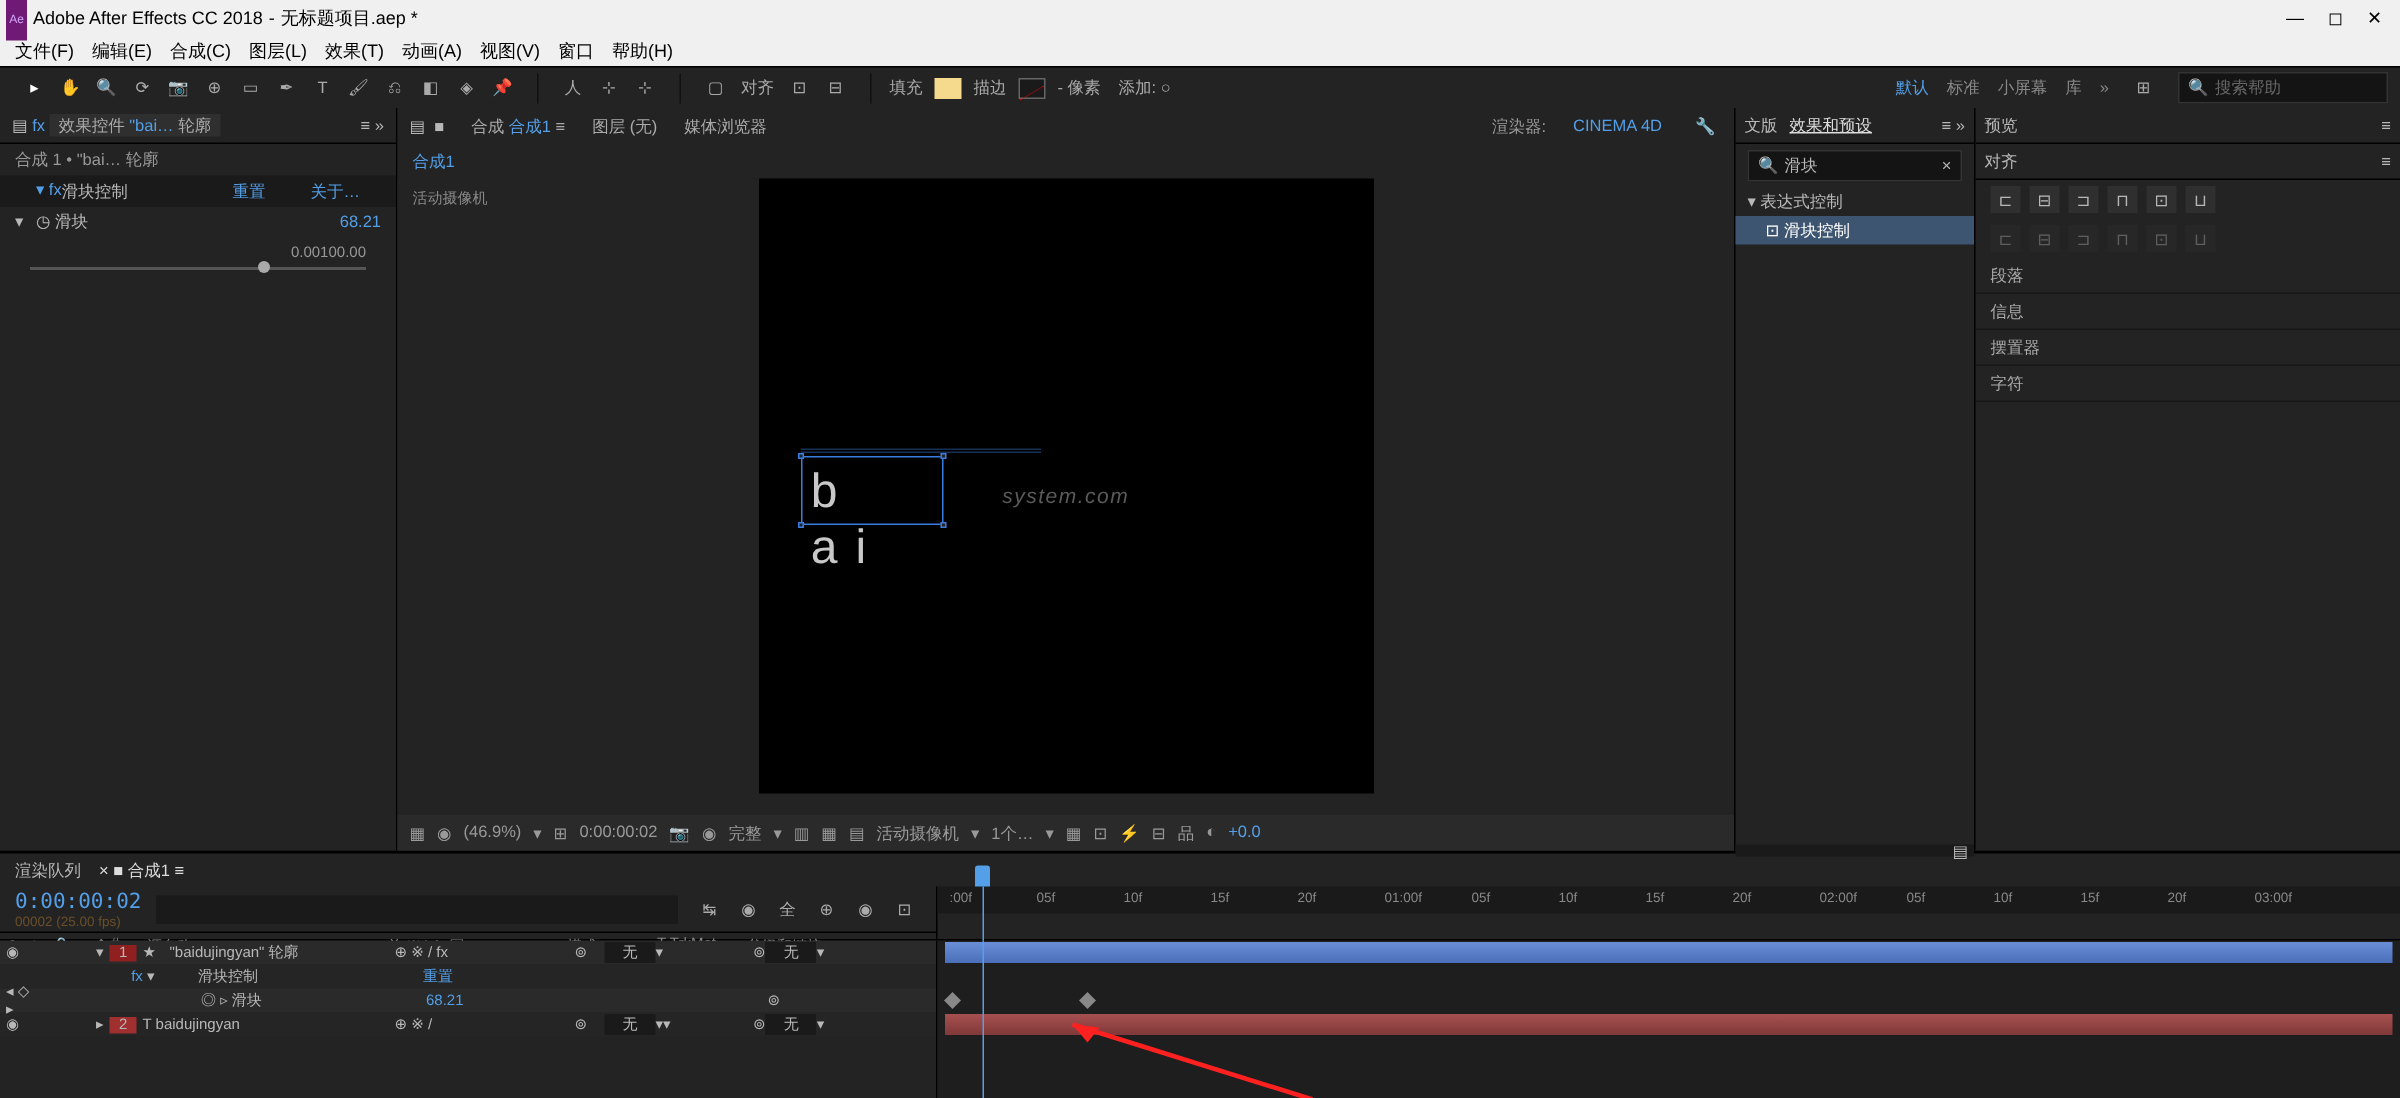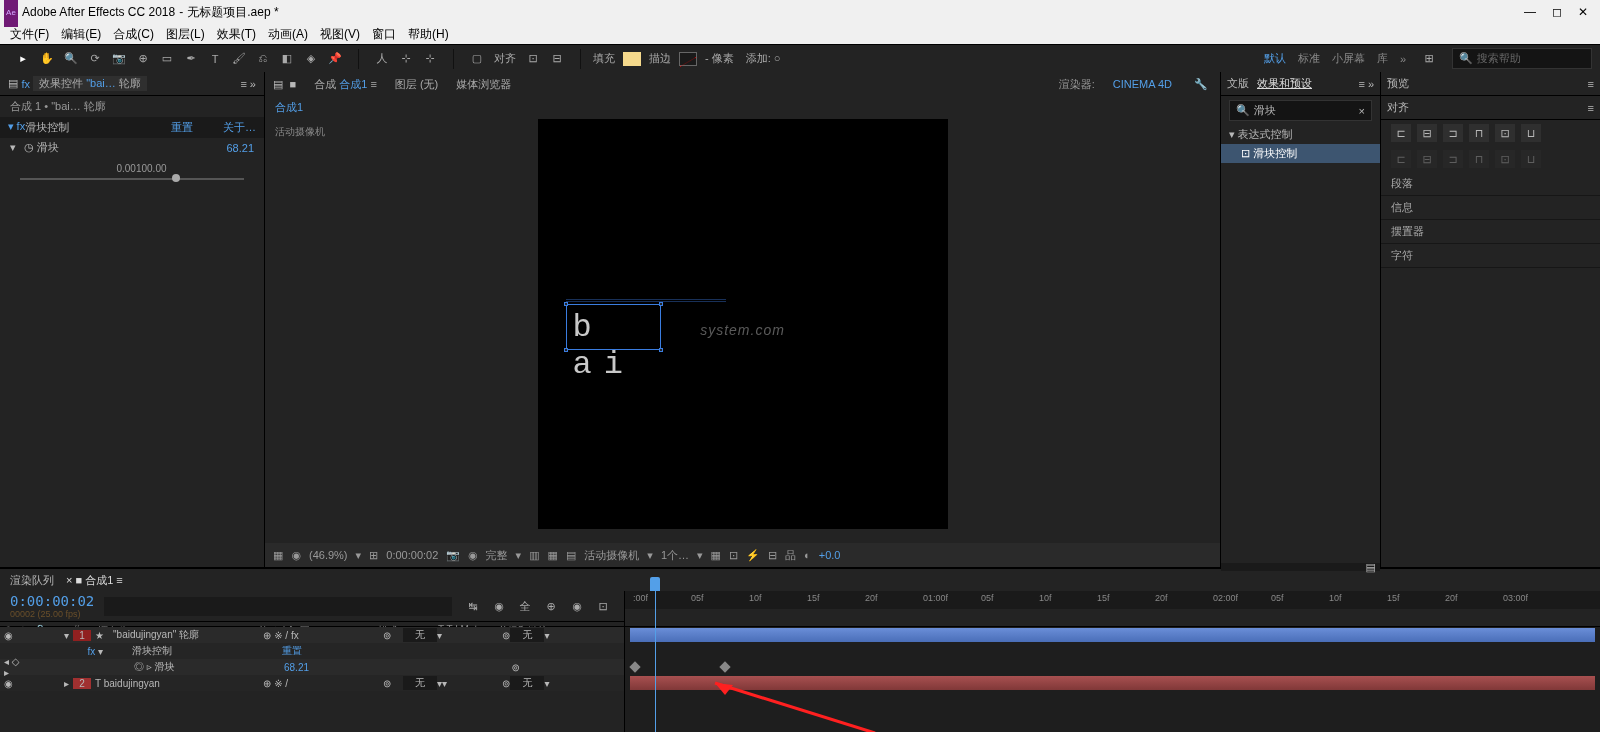--- a/index.html
+++ b/index.html
@@ -21,42 +21,42 @@
 .workspace-tabs .active { color: #539fe8; }
 .search-box { background: #141414; border: 1px solid #333; padding: 2px 6px; width: 140px; display: flex; align-items: center; gap: 4px; }
 .main { display: flex; height: 495px; }
 .left-panel { width: 265px; background: #232323; border-right: 1px solid #000; display: flex; flex-direction: column; }
 .panel-header { background: #232323; height: 24px; display: flex; align-items: center; font-size: 11px; padding: 0 8px; border-bottom: 1px solid #000; }
 .panel-header .tab { color: #aaa; padding: 0 6px; }
 .panel-header .tab.active { background: #2f2f2f; }
 .panel-row { display: flex; padding: 2px 10px; align-items: center; font-size: 11px; }
 .panel-row .label { flex: 1; }
 .panel-row .value { color: #539fe8; }
-.fx-header { background: #1a1a1a; padding: 3px 8px; display: flex; font-size: 11px; }
+.fx-header { background: #1a1a1a; padding: 3px 24px; display: flex; font-size: 11px; }
 .slider-container { padding: 6px 20px; }
 .slider-track { height: 2px; background: #555; position: relative; margin-top: 14px; }
 .slider-thumb { position: absolute; width: 8px; height: 8px; border-radius: 50%; background: #aaa; top: -4px; }
-.slider-labels { display: flex; justify-content: center; font-size: 10px; color: #999; margin-bottom: -10px; padding-left: 19px; }
+.slider-labels { display: flex; justify-content: flex-end; font-size: 10px; color: #999; margin-bottom: -10px; padding-left: 19px; }
 .center-panel { flex: 1; background: #232323; display: flex; flex-direction: column; }
 .comp-tabs { height: 24px; display: flex; align-items: center; padding: 0 8px; gap: 18px; font-size: 11px; }
 .comp-tabs .tab-item { color: #aaa; }
 .viewer-area { flex: 1; background: #232323; position: relative; display: flex; flex-direction: column; }
 .viewer-breadcrumb { padding: 4px 10px; }
 .viewer-breadcrumb span { color: #539fe8; font-size: 11px; }
 .canvas-wrap { flex: 1; display: flex; align-items: flex-start; justify-content: center; position: relative; padding-top: 0; }
 .camera-label { position: absolute; left: 10px; top: 6px; font-size: 10px; color: #888; }
 .canvas { width: 410px; height: 410px; background: #000; position: relative; margin-top: 0; }
 .text-box { position: absolute; border: 1px solid #3a7de0; padding: 4px 6px; }
-.text-box .text-content { font-family: Liberation Mono, monospace; font-size: 32px; color: #c8c8c8; letter-spacing: 12px; }
+.text-box .text-content { font-family: Liberation Sans, sans-serif; font-size: 32px; color: #c8c8c8; letter-spacing: 12px; }
 .text-handles { position: absolute; width: 4px; height: 4px; border: 1px solid #3a7de0; background: #232323; }
 .watermark { position: absolute; left: 50%; top: 50%; transform: translate(-50%, -10%); font-family: serif; color: #5a5a5a; font-style: italic; }
 .watermark .big { font-size: 38px; letter-spacing: 2px; }
 .watermark .small { font-size: 14px; letter-spacing: 1px; }
 .viewer-footer { height: 24px; background: #2a2a2a; display: flex; align-items: center; padding: 0 8px; gap: 8px; font-size: 11px; color: #999;}
-.right-panel { width: 380px; background: #232323; border-left: 1px solid #000; display: flex; }
+.right-panel { width: 444px; background: #232323; border-left: 1px solid #000; display: flex; }
 .right-col1 { width: 160px; border-right: 1px solid #000; }
 .right-col2 { flex: 1; }
 .r-tab-row { height: 24px; display: flex; align-items: center; padding: 0 6px; gap: 8px; font-size: 11px; border-bottom: 1px solid #000; }
 .r-tab-row .active { color: #ddd; text-decoration: underline; }
 .r-panel-item { padding: 4px 10px; font-size: 11px; color: #aaa; border-bottom: 1px solid #161616; }
 .align-row { display: flex; gap: 6px; padding: 4px 10px; }
 .align-btn { width: 20px; height: 18px; background: #2f2f2f; display: flex; align-items: center; justify-content: center; }
 .timeline { height: 165px; background: #232323; border-top: 2px solid #000; display: flex; flex-direction: column; }
 .tl-tabs { height: 22px; display: flex; align-items: center; padding: 0 10px; gap: 12px; font-size: 11px; }
 .tl-header { height: 36px; display: flex; border-bottom: 1px solid #000; }

